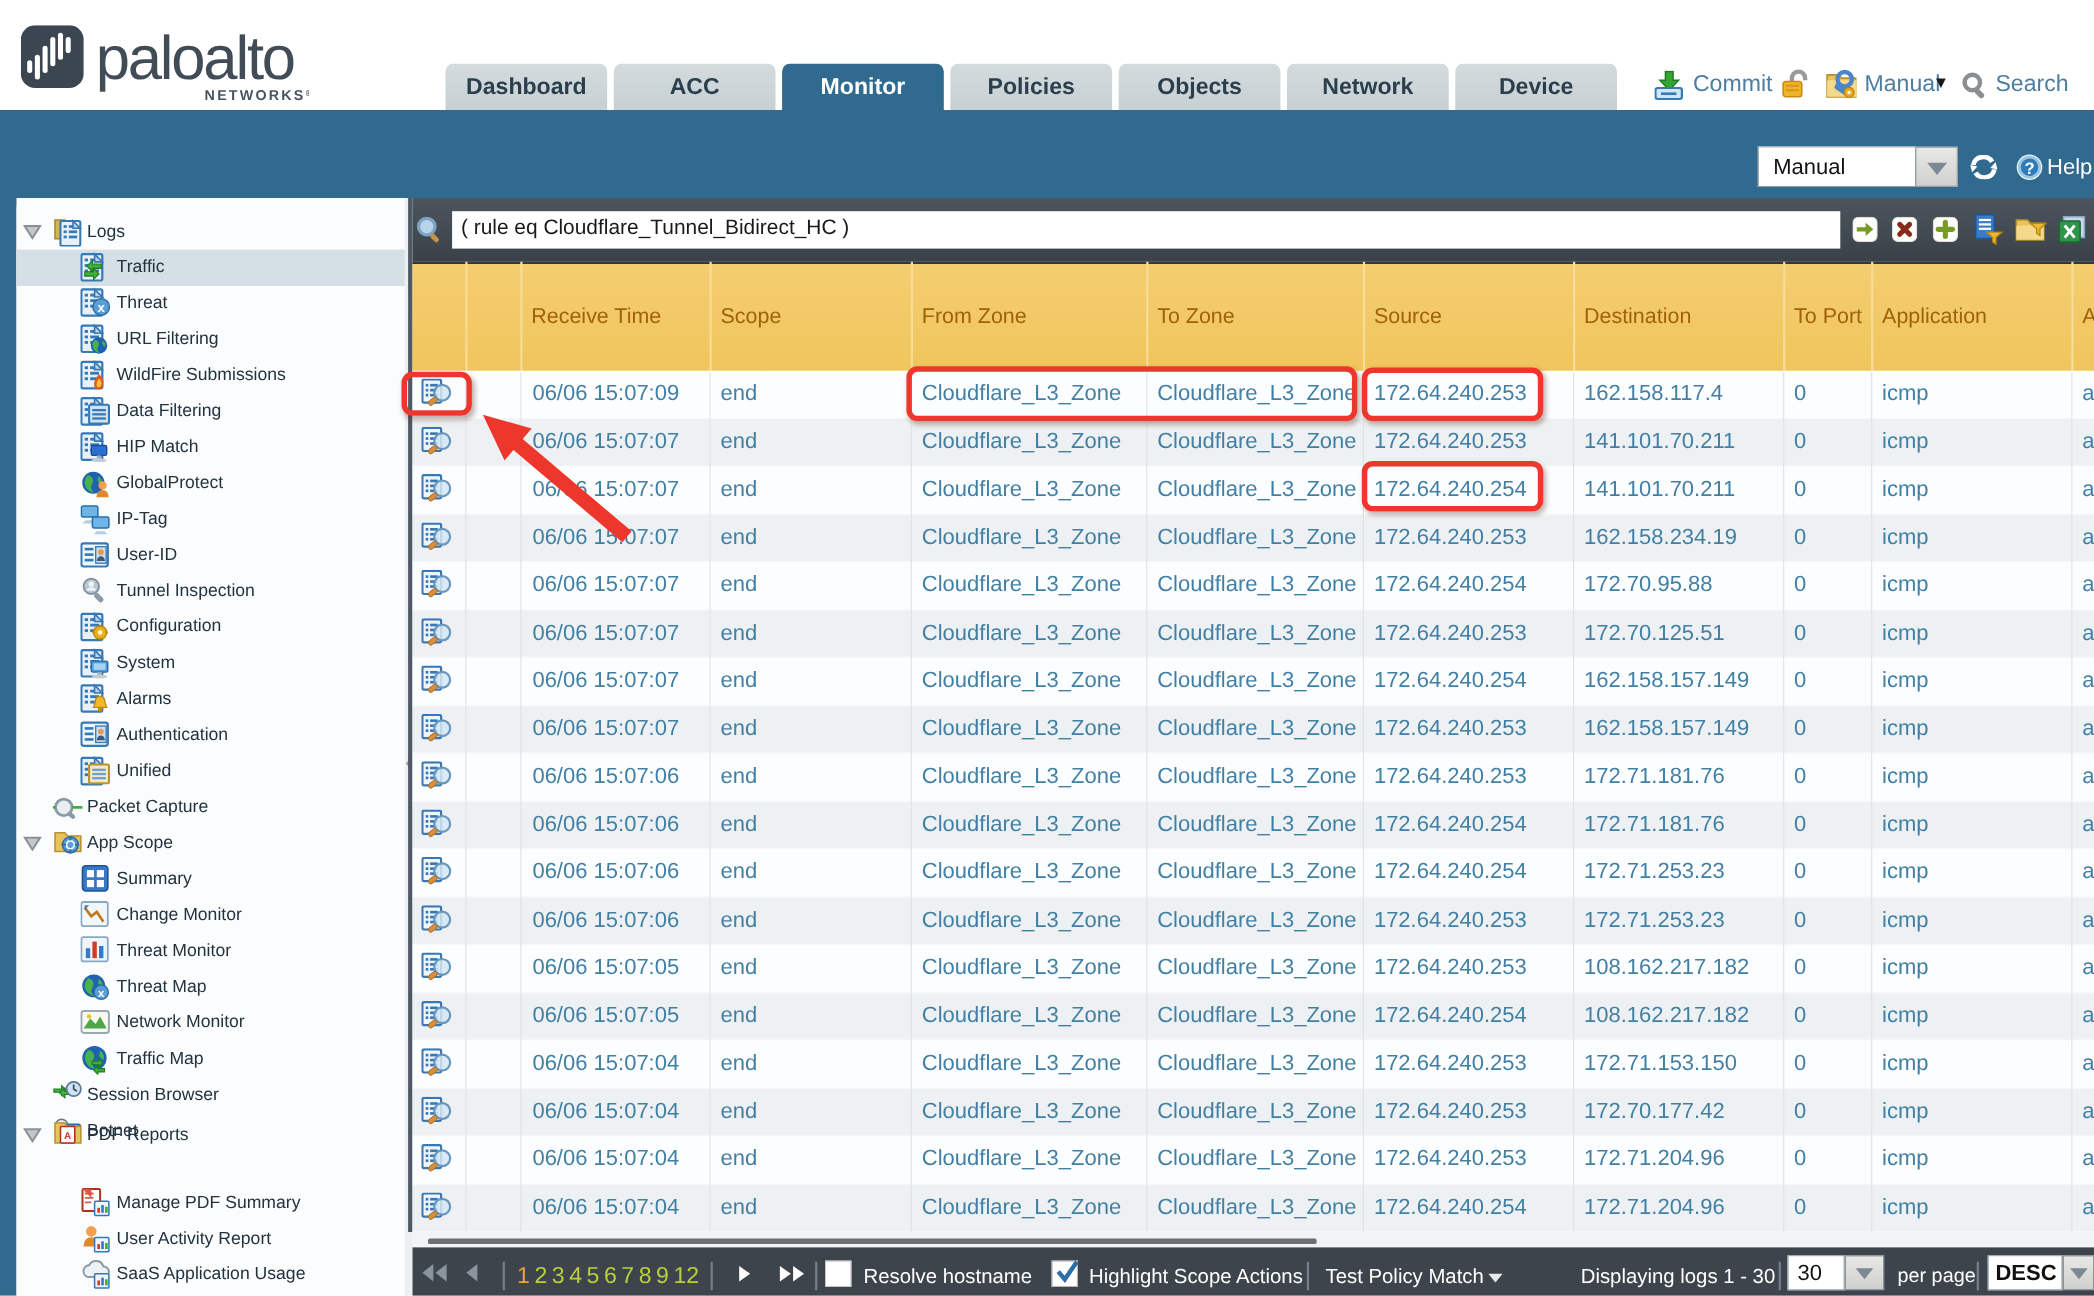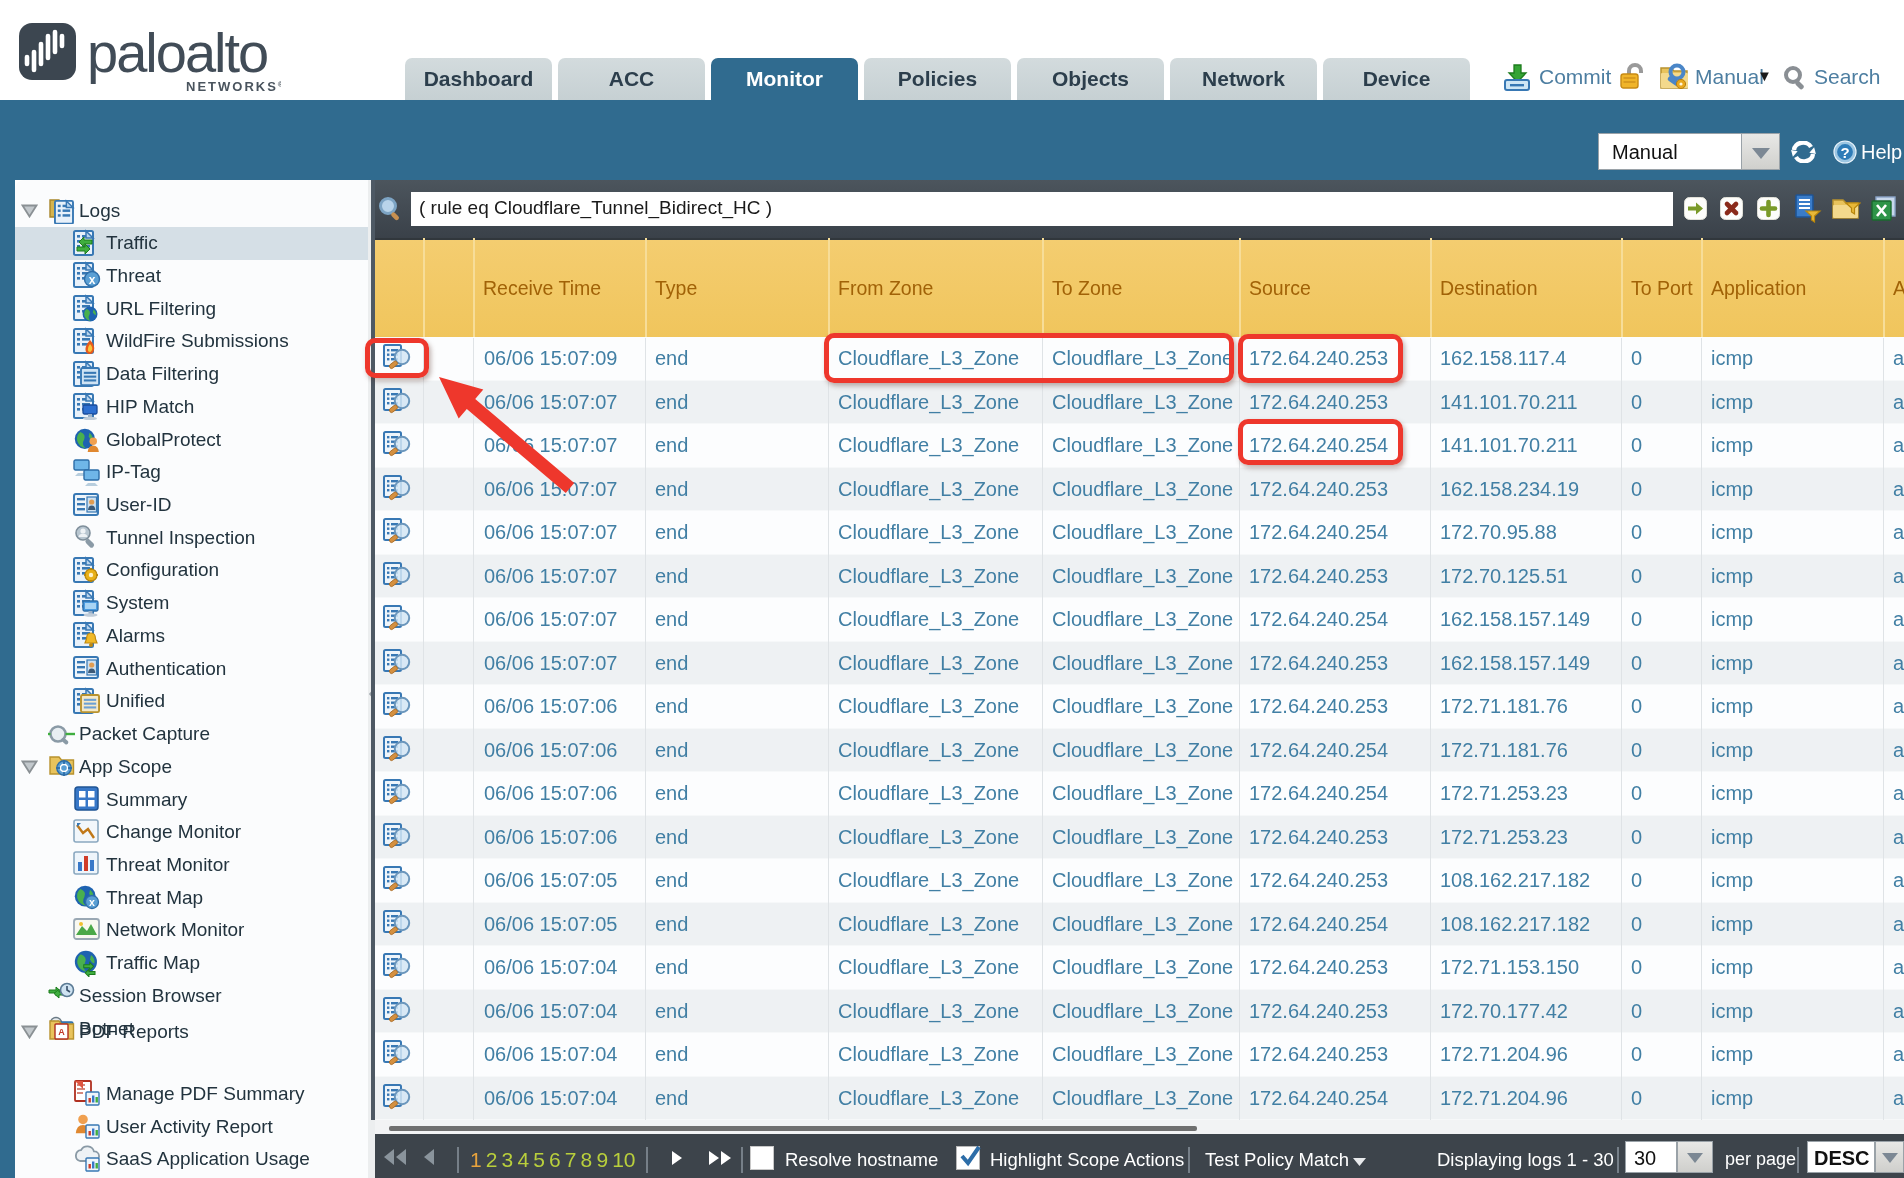--- a/index.html
+++ b/index.html
@@ -7,21 +7,21 @@
 .abs { position:absolute; }
 #page { position:relative; width:1904px; height:1178px; overflow:hidden; }
 
 #tabs .tab { position:absolute; top:58px; height:42px; width:147px;
   background:linear-gradient(#d3dbdd,#c6d0d3); border-radius:7px 7px 0 0;
   color:#2c3e4c; font-size:21px; font-weight:bold; text-align:center; line-height:42px; }
 #tabs .active { background:#306b8f; color:#fff; }
 #band { position:absolute; left:0; top:100px; width:1904px; height:80px; background:#306b8f; }
 
 .trow { position:absolute; left:15px; width:353px; height:33px; }
-.trow .lbl { position:absolute; top:50%; transform:translateY(-50%); font-size:19px; color:#22333e; white-space:nowrap; }
+.trow .lbl { position:absolute; top:50%; transform:translateY(-50%); font-size:16px; color:#22333e; white-space:nowrap; }
 .ticon { position:absolute; width:28px; height:28px; top:2px; }
 
 .hlbl { position:absolute; font-size:19.5px; color:#a16207; }
 .colline-h { position:absolute; width:2px; background:#f7dd98; top:238px; height:100px; }
 .colline-b { position:absolute; width:1px; background:#dfe3e6; }
 .row { position:absolute; left:375px; width:1529px; height:43.5px; }
 .cell { position:absolute; top:50%; transform:translateY(-50%); font-size:20px; color:#417fa4; white-space:nowrap; }
 .redbox { position:absolute; border:5px solid #ee372c; border-radius:10px; z-index:40; box-shadow:2px 3px 5px rgba(80,40,30,0.35); }
 .sep { position:absolute; width:2px; height:26px; background:#767f88; top:1147px; }
 .bbtext { position:absolute; color:#fff; font-size:18.5px; top:1149px; white-space:nowrap; }
@@ -641,21 +641,21 @@
     <div class="colline-h" style="left:473px"></div>
     <div class="colline-h" style="left:645px"></div>
     <div class="colline-h" style="left:828px"></div>
     <div class="colline-h" style="left:1042px"></div>
     <div class="colline-h" style="left:1239px"></div>
     <div class="colline-h" style="left:1430px"></div>
     <div class="colline-h" style="left:1621px"></div>
     <div class="colline-h" style="left:1701px"></div>
     <div class="colline-h" style="left:1883px"></div>
     <div class="hlbl" style="left:483px;top:277px">Receive Time</div>
-    <div class="hlbl" style="left:655px;top:277px">Type</div>
+    <div class="hlbl" style="left:655px;top:277px">Scope</div>
     <div class="hlbl" style="left:838px;top:277px">From Zone</div>
     <div class="hlbl" style="left:1052px;top:277px">To Zone</div>
     <div class="hlbl" style="left:1249px;top:277px">Source</div>
     <div class="hlbl" style="left:1440px;top:277px">Destination</div>
     <div class="hlbl" style="left:1631px;top:277px">To Port</div>
     <div class="hlbl" style="left:1711px;top:277px">Application</div>
     <div class="hlbl" style="left:1893px;top:277px">A</div>
     <div class="row" style="top:337.0px;background:#fcfdfe;border-bottom:1px solid #f6f8f9">
       <svg class="abs" style="left:8px;top:7px" width="28" height="28" viewBox="0 0 28 28">
         <use href="#i-rowmag"></use>
@@ -933,21 +933,21 @@
     <div class="sep" style="left:457px"></div>
     <div class="abs" style="left:470px;top:1148px;font-size:21px;color:#e8a33d">1</div>
     <div class="abs" style="left:485.8px;top:1148px;font-size:21px;color:#b9cf3c">2</div>
     <div class="abs" style="left:501.6px;top:1148px;font-size:21px;color:#b9cf3c">3</div>
     <div class="abs" style="left:517.4px;top:1148px;font-size:21px;color:#b9cf3c">4</div>
     <div class="abs" style="left:533.1999999999999px;top:1148px;font-size:21px;color:#b9cf3c">5</div>
     <div class="abs" style="left:548.9999999999999px;top:1148px;font-size:21px;color:#b9cf3c">6</div>
     <div class="abs" style="left:564.7999999999998px;top:1148px;font-size:21px;color:#b9cf3c">7</div>
     <div class="abs" style="left:580.5999999999998px;top:1148px;font-size:21px;color:#b9cf3c">8</div>
     <div class="abs" style="left:596.3999999999997px;top:1148px;font-size:21px;color:#b9cf3c">9</div>
-    <div class="abs" style="left:612.1999999999997px;top:1148px;font-size:21px;color:#b9cf3c">10</div>
+    <div class="abs" style="left:612.1999999999997px;top:1148px;font-size:21px;color:#b9cf3c">12</div>
     <div class="sep" style="left:646px"></div>
     <svg class="abs" style="left:670px;top:1149px" width="14" height="18" viewBox="0 0 14 18">
       <path d="M2 2 L12 9 L2 16Z" fill="#fff"></path>
     </svg>
 <svg class="abs" style="left:707px;top:1149px" width="26" height="18" viewBox="0 0 26 18">
       <g fill="#fff">
         <path d="M2 2 L12 9 L2 16Z"></path>
         <path d="M14 2 L24 9 L14 16Z"></path>
       </g>
     </svg>

